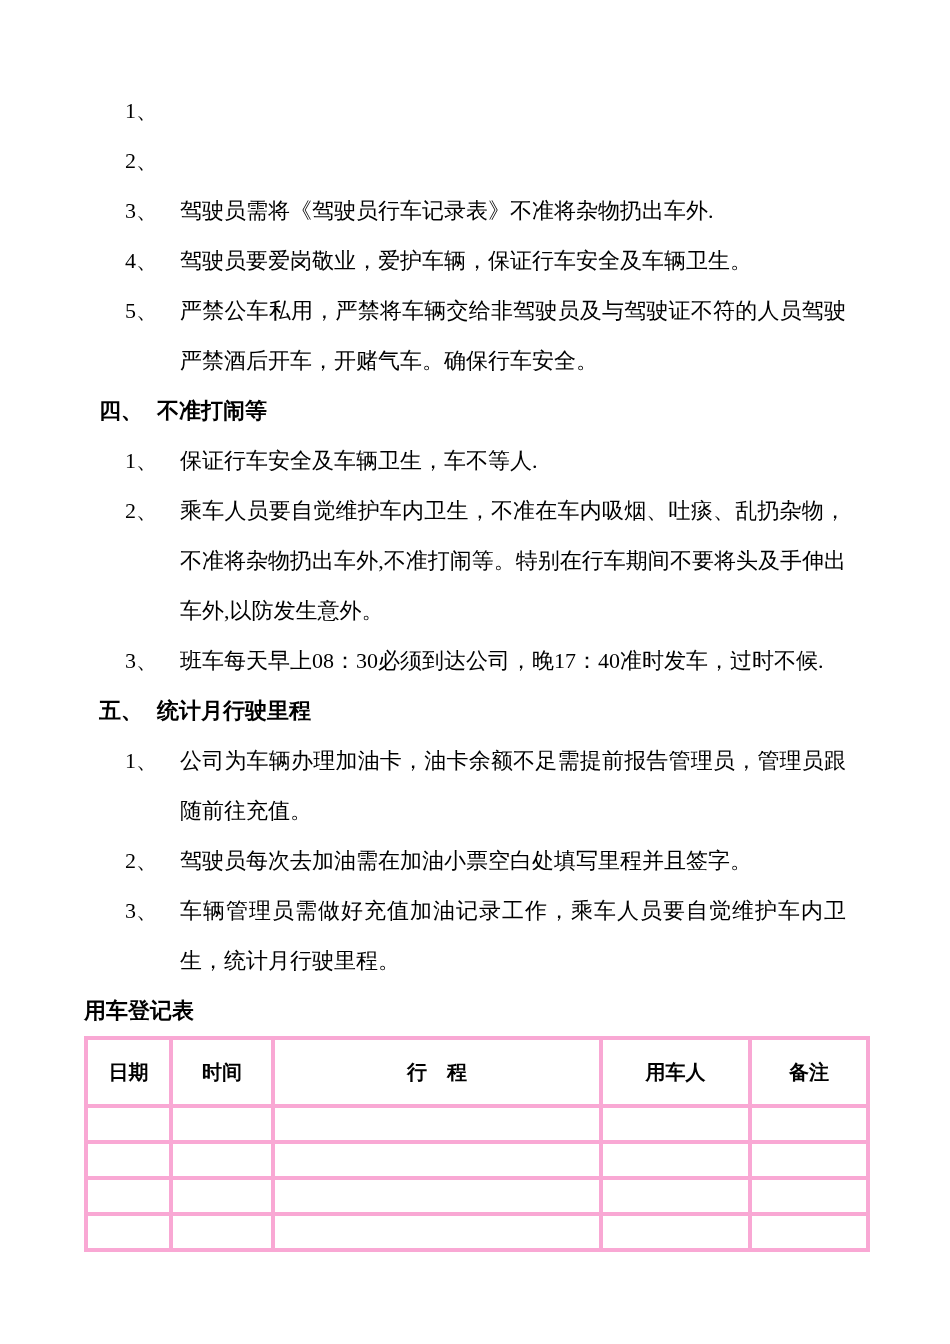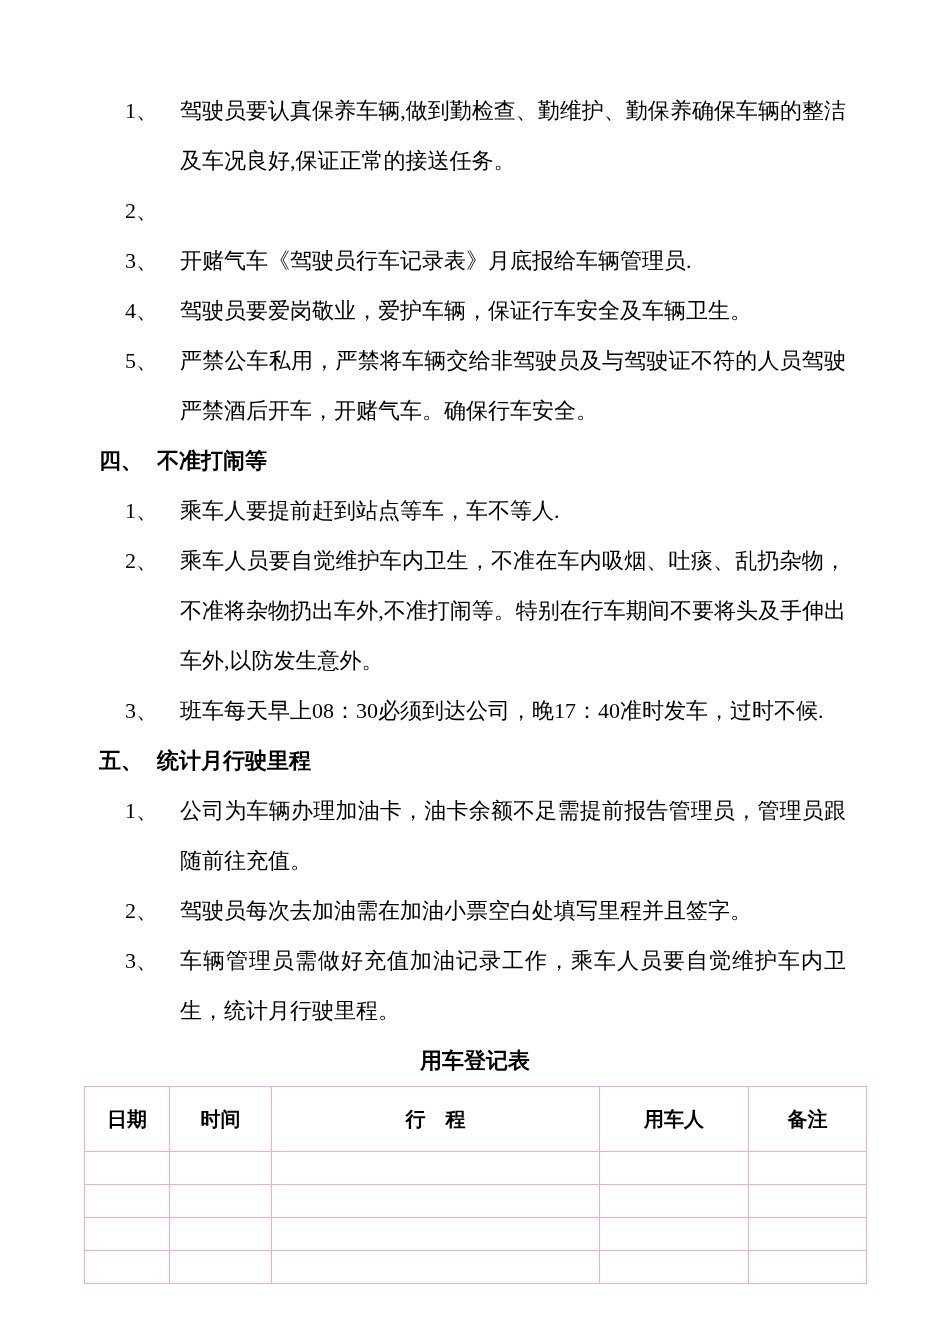--- a/index.html
+++ b/index.html
@@ -33,33 +33,33 @@
   }
   .heading {
     display: flex;
     font-weight: bold;
   }
   .h-num {
     flex: 0 0 58px;
     margin-left: 15px;
   }
   .table-title {
-    text-align: center;
+    text-align: left;
     font-weight: bold;
     font-size: 22px;
     line-height: 50px;
   }
   table.register {
     border-collapse: collapse;
     table-layout: fixed;
     width: 782px;
   }
   table.register th,
   table.register td {
-    border: 1px solid #f9a8d4;
+    border: 4px solid #f9a8d4;
     padding: 16px;
     overflow: hidden;
   }
   table.register th {
     height: 32px;
     font-size: 20px;
     font-weight: bold;
     text-align: center;
     line-height: 32px;
   }
@@ -68,47 +68,46 @@
   }
 </style>
 </head>
 <body>
 
 <div class="page">
 
   <div>
     <div class="list-item">
       <span class="li-num">1、</span>
-      <span class="li-text">驾驶员要认真保养车辆,做到勤检查、勤维护、勤保养确保车辆的整洁及车况良好,保证正常的接送任务。</span>
     </div>
     <div class="list-item">
       <span class="li-num">2、</span>
     </div>
     <div class="list-item">
       <span class="li-num">3、</span>
-      <span class="li-text">开赌气车《驾驶员行车记录表》月底报给车辆管理员.</span>
+      <span class="li-text">驾驶员需将《驾驶员行车记录表》不准将杂物扔出车外.</span>
     </div>
     <div class="list-item">
       <span class="li-num">4、</span>
       <span class="li-text">驾驶员要爱岗敬业，爱护车辆，保证行车安全及车辆卫生。</span>
     </div>
     <div class="list-item">
       <span class="li-num">5、</span>
       <span class="li-text">严禁公车私用，严禁将车辆交给非驾驶员及与驾驶证不符的人员驾驶严禁酒后开车，开赌气车。确保行车安全。</span>
     </div>
   </div>
 
   <div class="heading">
     <span class="h-num">四、</span>
     <span class="h-title">不准打闹等</span>
   </div>
   <div>
     <div class="list-item">
       <span class="li-num">1、</span>
-      <span class="li-text">乘车人要提前赶到站点等车，车不等人.</span>
+      <span class="li-text">保证行车安全及车辆卫生，车不等人.</span>
     </div>
     <div class="list-item">
       <span class="li-num">2、</span>
       <span class="li-text">乘车人员要自觉维护车内卫生，不准在车内吸烟、吐痰、乱扔杂物，不准将杂物扔出车外,不准打闹等。特别在行车期间不要将头及手伸出车外,以防发生意外。</span>
     </div>
     <div class="list-item">
       <span class="li-num">3、</span>
       <span class="li-text">班车每天早上08：30必须到达公司，晚17：40准时发车，过时不候.</span>
     </div>
   </div>

